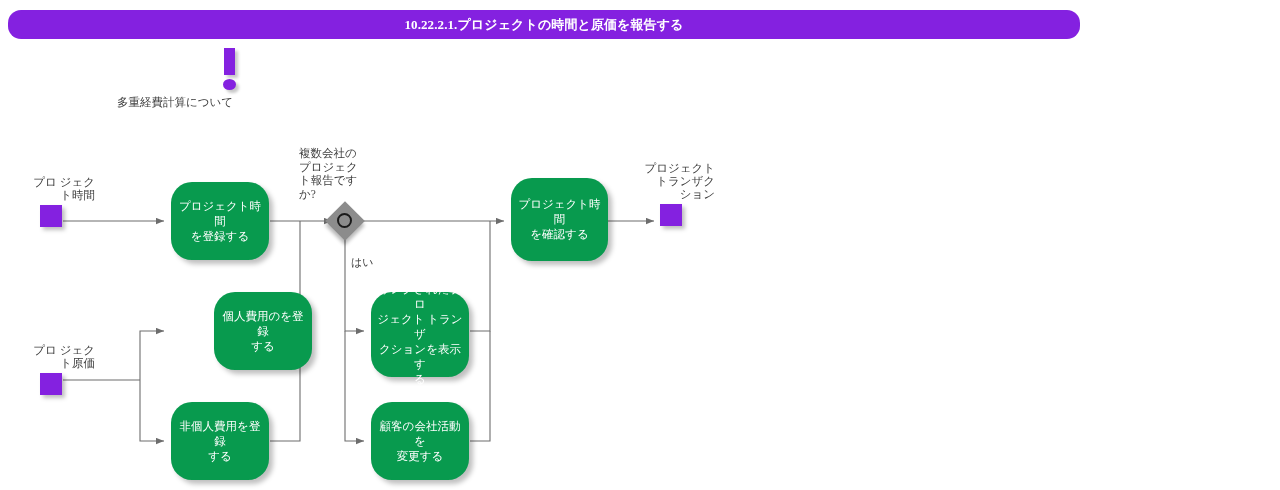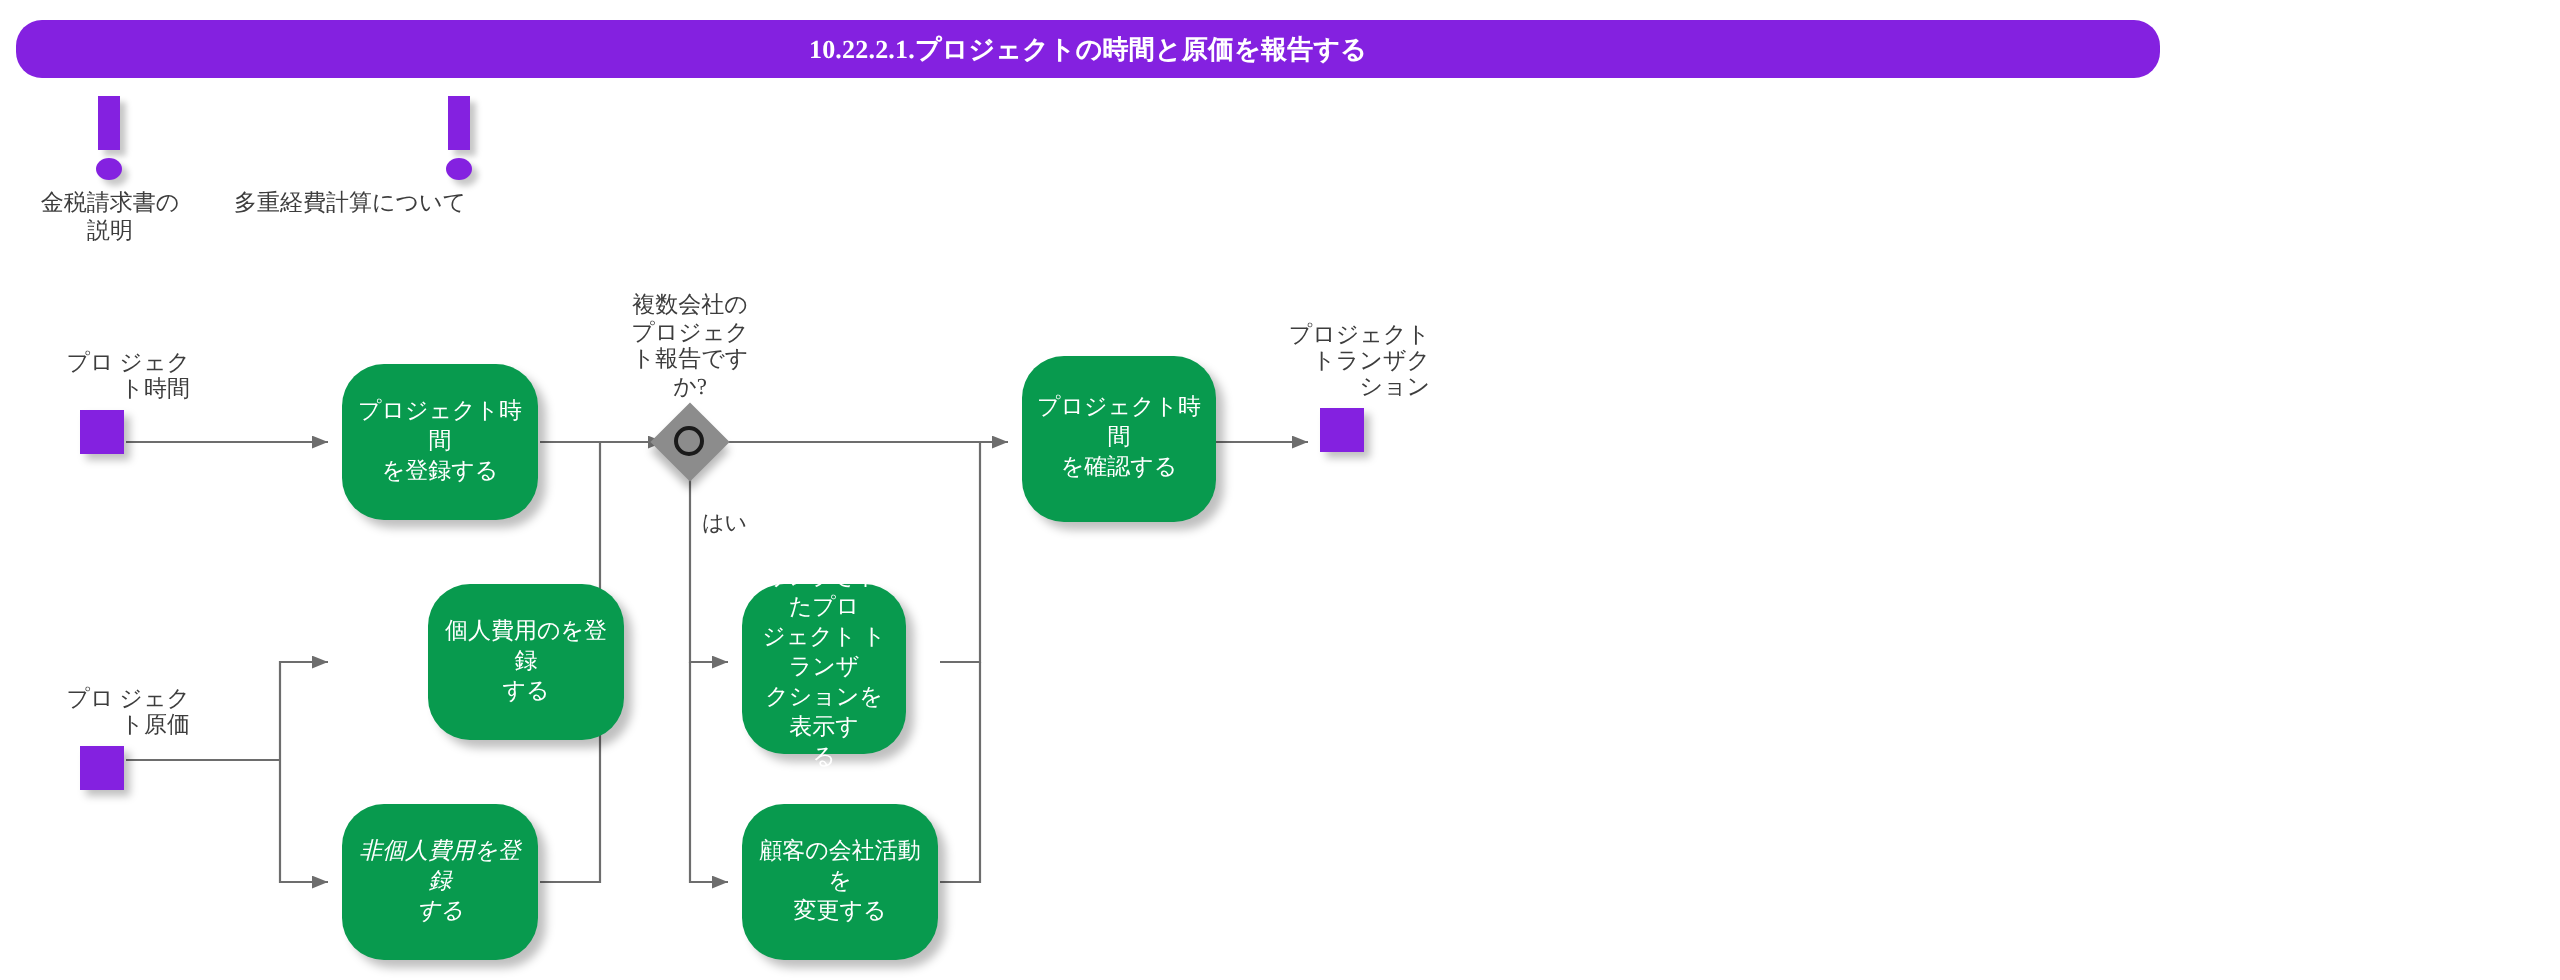--- a/index.html
+++ b/index.html
@@ -133,21 +133,20 @@
     white-space: pre-line;
   }
 
   
   .decision-wrap {
     position: absolute;
   }
   .decision-label {
     position: absolute;
     width: 92px;
-    text-align: center;
     font-size: 11.5px;
     line-height: 13.5px;
     color: #3d3d3d;
     white-space: pre-line;
   }
   .diamond {
     position: absolute;
     width: 28px;
     height: 28px;
     background: #8c8c8c;
@@ -206,28 +205,20 @@
       <path d="M345,237 L345,331 L364,331" marker-end="url(#arrow)"></path>
       <path d="M345,331 L345,441 L364,441" marker-end="url(#arrow)"></path>
 
       <path d="M470,331 L490,331 L490,221"></path>
       <path d="M470,441 L490,441 L490,331"></path>
 
       <path d="M608,221 L654,221" marker-end="url(#arrow)"></path>
     </g>
   </svg>
 
-  <div class="note" style="left:12px; top:48px; width:86px;">
-    <div class="note-icon">
-      <div class="bang-bar"></div>
-      <div class="bang-dot"></div>
-    </div>
-    <div class="note-label">金税請求書の
-説明</div>
-  </div>
 
   <div class="note" style="left:110px; top:48px; width:130px;">
     <div class="note-icon">
       <div class="bang-bar" style="left:60px;"></div>
       <div class="bang-dot" style="left:59px;"></div>
     </div>
     <div class="note-label">多重経費計算について</div>
   </div>
 
   <div class="terminator" style="left:7px; top:176px; width:88px;">
@@ -252,26 +243,26 @@
   <div class="process" style="left:171px; top:182px; width:98px; height:78px;">
     <div class="proc-label">プロジェクト時間
 を登録する</div>
   </div>
 
   <div class="process" style="left:171px; top:292px; width:98px; height:78px;margin-left:43px;">
     <div class="proc-label">個人費用のを登録
 する</div>
   </div>
 
-  <div class="process" style="left:171px; top:402px; width:98px; height:78px;font-style:italic;">
+  <div class="process" style="left:171px; top:402px; width:98px; height:78px;">
     <div class="proc-label">非個人費用を登録
 する</div>
   </div>
 
-  <div class="process" style="left:371px; top:292px; width:82px; height:85px;">
+  <div class="process" style="left:371px; top:292px; width:98px; height:85px;">
     <div class="proc-label">リンクされたプロ
 ジェクト トランザ
 クションを表示す
 る</div>
   </div>
 
   <div class="process" style="left:371px; top:402px; width:98px; height:78px;">
     <div class="proc-label">顧客の会社活動を
 変更する</div>
   </div>

